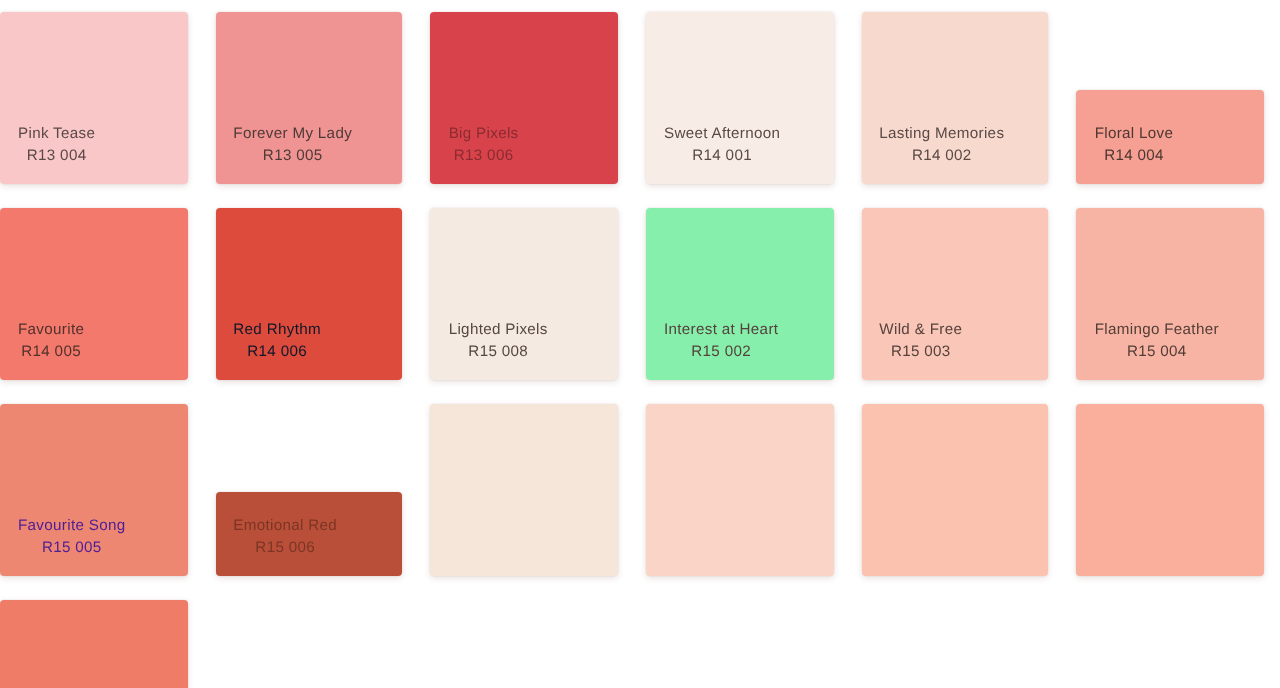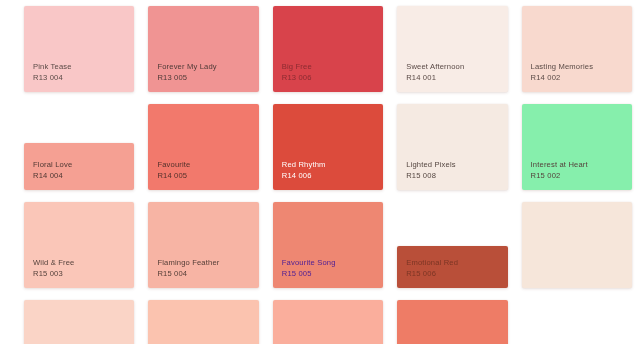--- a/index.html
+++ b/index.html
@@ -12,27 +12,28 @@
     height: 344px;
     overflow: hidden;
     font-family: "Liberation Sans", sans-serif;
   }
   #palette-grid {
     position: relative;
     width: 640px;
     height: 344px;
     background: #ffffff;
     box-sizing: border-box;
-    padding: 6px 8px 0 24px;
+    padding: 6px 8px 0 0;
     display: grid;
-    grid-template-columns: repeat(5, 1fr);
+    grid-template-columns: repeat(6, 1fr);
     grid-template-rows: repeat(4, 86px);
     column-gap: 14px;
     row-gap: 12px;
     align-content: start;
+    text-align: center;
   }
   .swatch {
     position: relative;
     border-radius: 2px;
     box-shadow: 0 1px 3px rgba(120, 80, 70, 0.18),
                 0 0 0 0.5px rgba(150, 110, 100, 0.05);
     overflow: hidden;
     box-sizing: border-box;
   }
   .swatch-text {
@@ -68,21 +69,21 @@
       </div>
     </div>
     <div class="swatch" style="background: rgb(240, 148, 147);">
       <div class="swatch-text" style="color: rgb(78, 58, 55);">
         <span class="swatch-name">Forever My Lady</span>
         <span class="swatch-code">R13 005</span>
       </div>
     </div>
     <div class="swatch" style="background: rgb(216, 67, 75);">
       <div class="swatch-text" style="color: rgb(138, 43, 49);">
-        <span class="swatch-name">Big Free</span>
+        <span class="swatch-name">Big Pixels</span>
         <span class="swatch-code">R13 006</span>
       </div>
     </div>
     <div class="swatch" style="background: rgb(248, 236, 230);">
       <div class="swatch-text" style="color: rgb(90, 74, 70);">
         <span class="swatch-name">Sweet Afternoon</span>
         <span class="swatch-code">R14 001</span>
       </div>
     </div>
     <div class="swatch" style="background: rgb(248, 217, 206);">
@@ -97,21 +98,21 @@
         <span class="swatch-code">R14 004</span>
       </div>
     </div>
     <div class="swatch" style="background: rgb(242, 121, 108);">
       <div class="swatch-text" style="color: rgb(83, 49, 43);">
         <span class="swatch-name">Favourite</span>
         <span class="swatch-code">R14 005</span>
       </div>
     </div>
     <div class="swatch" style="background: rgb(220, 75, 60);">
-      <div class="swatch-text" style="color: #ffffff;">
+      <div class="swatch-text" style="color: #0f172a;">
         <span class="swatch-name">Red Rhythm</span>
         <span class="swatch-code">R14 006</span>
       </div>
     </div>
     <div class="swatch" style="background: rgb(245, 234, 226);">
       <div class="swatch-text" style="color: rgb(85, 71, 65);">
         <span class="swatch-name">Lighted Pixels</span>
         <span class="swatch-code">R15 008</span>
       </div>
     </div>

